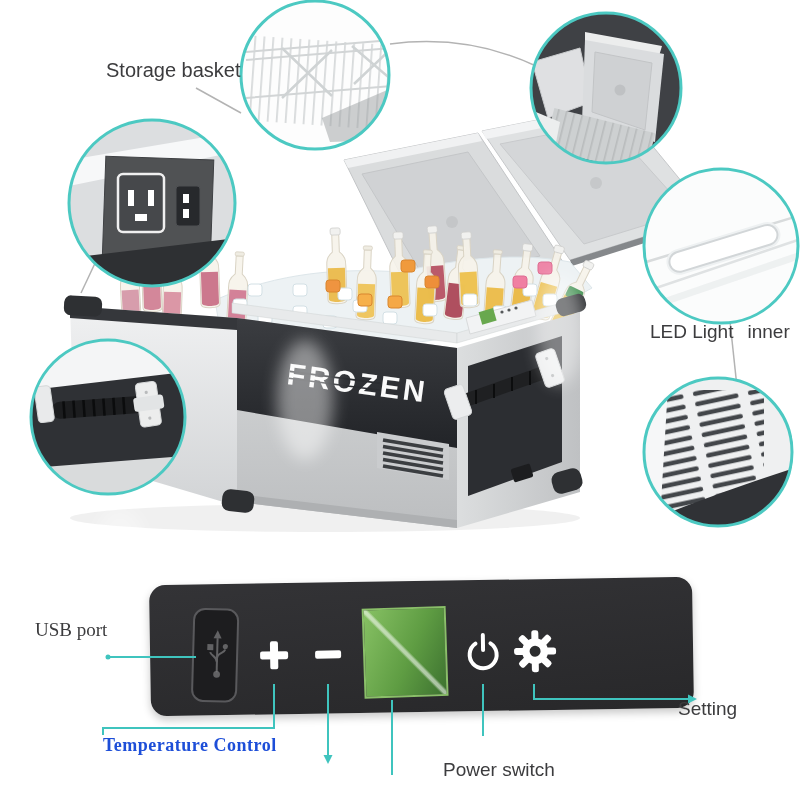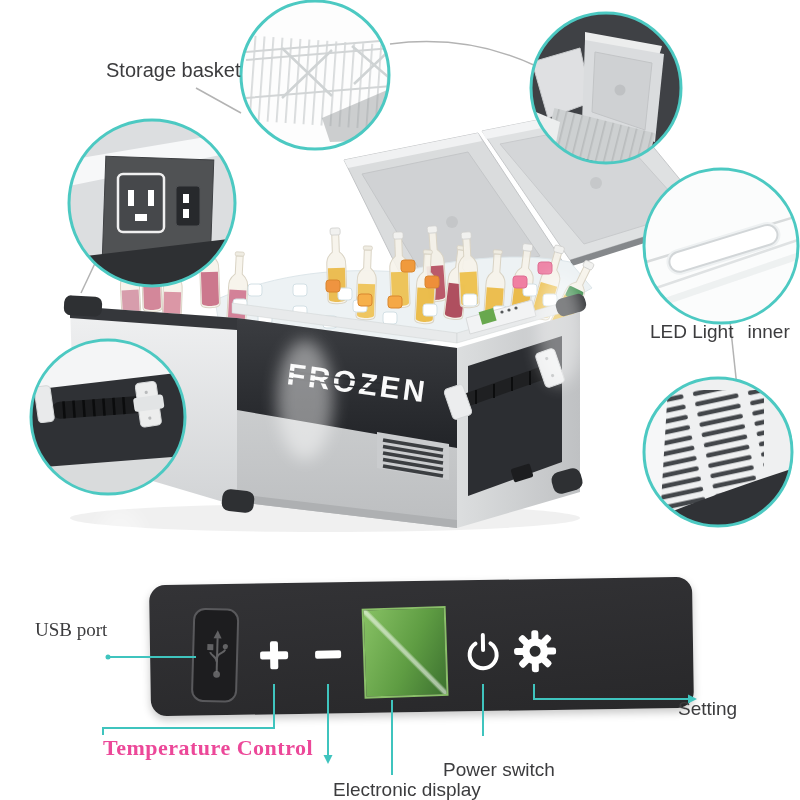--- a/index.html
+++ b/index.html
@@ -9,21 +9,21 @@
   .lbl{position:absolute;color:#3c3c3e;white-space:nowrap;z-index:3;font-size:19px;}
   #lbl-storage{left:106px;top:59px;font-size:20px;}
   #lbl-dc{left:15px;top:264px;}
   #lbl-handle{left:26px;top:491px;}
   #lbl-led{left:650px;top:321px;}
   #lbl-led .gap{display:inline-block;width:14px;}
   #lbl-heat{left:626px;top:529px;}
   #lbl-usb{left:35px;top:619px;font-family:Liberation Serif, serif;}
   #lbl-setting{left:678px;top:662px;margin-top:36px;}
   #lbl-temp{left:103px;top:735px;font-family:"Liberation Serif", serif;font-weight:bold;
-            font-size:22px;color:#ec4899;letter-spacing:.5px;}
+            font-size:18px;color:#1d4ed8;letter-spacing:.5px;}
   #lbl-edisplay{left:333px;top:779px;}
   #lbl-power{left:443px;top:739px;margin-top:20px;}
   
   .panel{position:absolute;left:150px;top:581px;width:543px;height:131px;z-index:1;
          background:linear-gradient(175deg,#333336,#28282a);border-radius:16px;
          transform:rotate(-0.9deg);box-shadow:0 4px 8px rgba(0,0,0,.22);}
   .panel *{position:absolute;box-sizing:border-box;}
   .usb{left:42px;top:24px;width:46px;height:94px;border:2px solid #59595c;border-radius:12px;
        background:#1d1d1f;transform:rotate(2.5deg);}
   .usb svg{left:8px;top:14px;}
@@ -490,15 +490,14 @@
     </g>
   </svg>
 
   <div class="lbl" id="lbl-storage">Storage basket</div>
   <div class="lbl" id="lbl-led">
     <span>LED Light</span><span class="gap"></span><span>inner</span>
   </div>
   <div class="lbl" id="lbl-usb">USB port</div>
   <div class="lbl" id="lbl-setting">Setting</div>
   <div class="lbl" id="lbl-temp">Temperature Control</div>
-  <div class="lbl" id="lbl-edisplay">Electronic display</div>
   <div class="lbl" id="lbl-power">Power switch</div>
 </div>
 
 </body></html>

